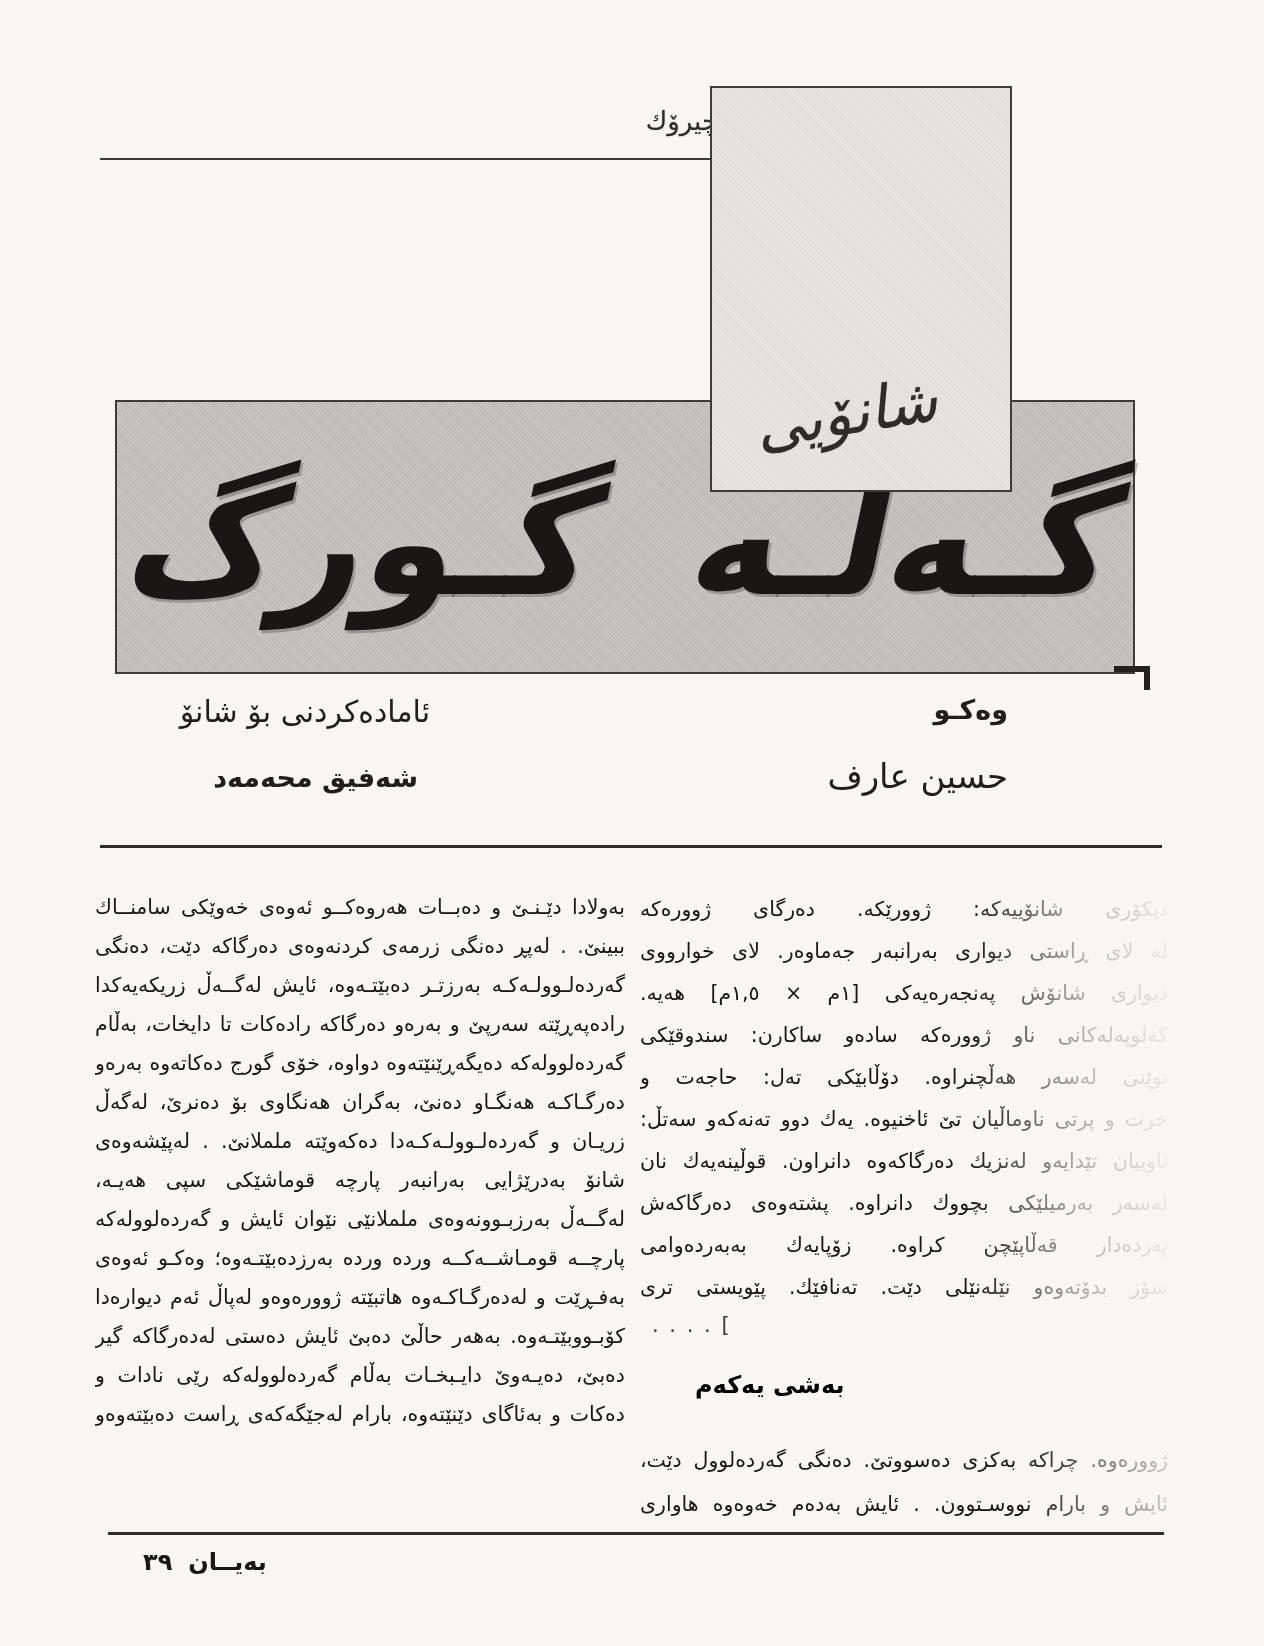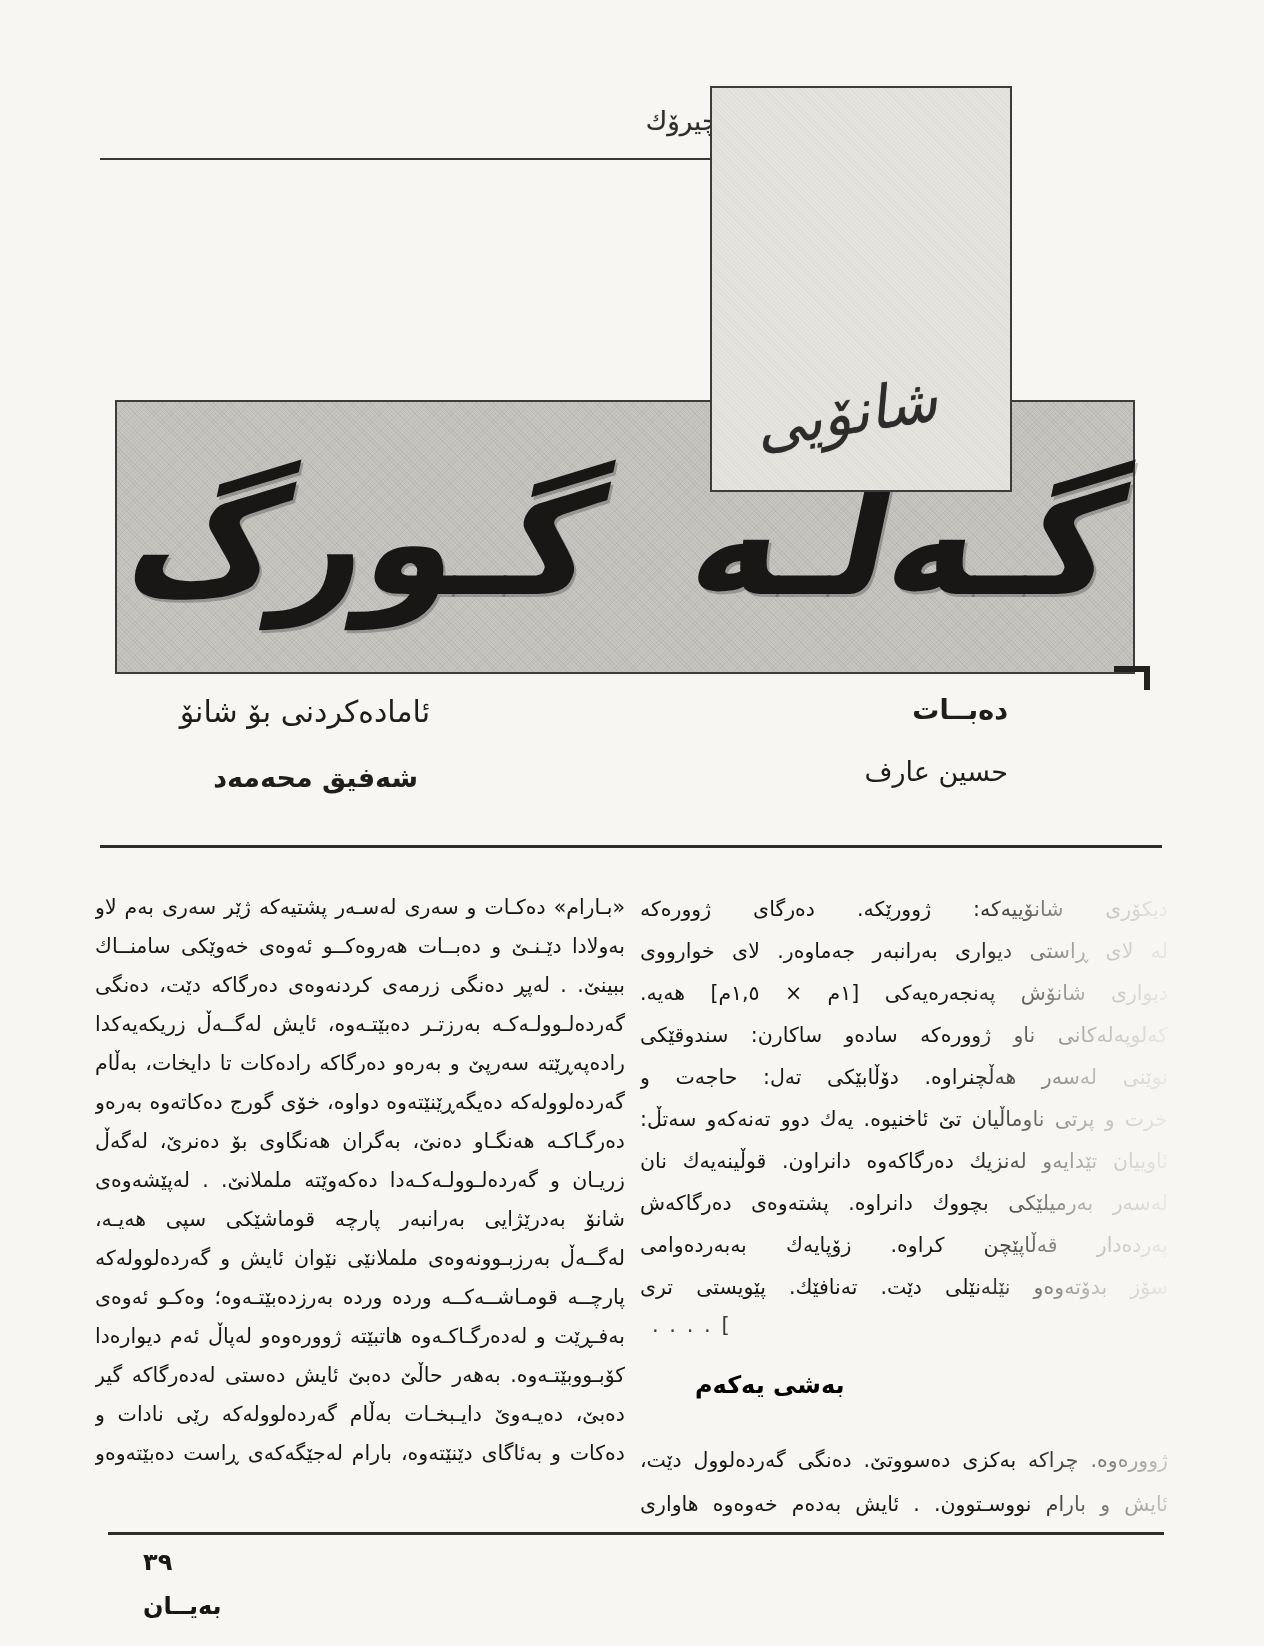--- a/index.html
+++ b/index.html
@@ -56,21 +56,21 @@
     text-align:center;direction:rtl;
     font-size:60px;font-style:italic;font-weight:500;
     color:#2d2c2a;transform:rotate(-9deg);
     text-shadow:0 0 1px rgba(40,40,40,.6);
   }
   .corner-foot-h{position:absolute;left:1114px;top:666px;width:36px;height:6px;background:#22211f;z-index:3;}
   .corner-foot-v{position:absolute;left:1144px;top:666px;width:6px;height:24px;background:#22211f;z-index:3;}
   
   .credit{position:absolute;direction:rtl;white-space:nowrap;}
   .credit-story-label{right:256px;top:694px;font-size:27px;font-weight:600;}
-  .credit-story-author{right:256px;top:756px;font-size:27px;font-weight:500;}
+  .credit-story-author{right:256px;top:756px;font-size:34px;font-weight:500;}
   .credit-adapt-label{right:834px;top:694px;font-size:30px;font-weight:500;}
   .credit-adapt-author{right:846px;top:762px;font-size:27px;font-weight:bold;}
   .mid-rule{left:100px;top:845px;width:1062px;height:3px;background:#2e2d2a;}
   
   .col{position:absolute;direction:rtl;}
   .col-left{left:95px;top:888px;width:530px;}
   .col-right{left:640px;top:888px;width:528px;}
   .jline{
     direction:rtl;text-align:justify;text-align-last:justify;
     font-size:20.5px;color:#181715;overflow:hidden;
@@ -100,21 +100,21 @@
     position:absolute;left:640px;top:1418px;width:530px;height:110px;z-index:4;
     background:linear-gradient(to right,
       rgba(247,246,242,0) 0%, rgba(247,246,242,0) 72%,
       rgba(247,246,242,.8) 100%);
     pointer-events:none;
   }
   
   .foot-rule{left:108px;top:1532px;width:1056px;height:3px;background:#2e2d2a;}
   .footer-text{
     position:absolute;left:143px;top:1548px;
-    display:flex;flex-direction:column;gap:16px;direction:ltr;
+    display:flex;flex-direction:row;gap:16px;direction:ltr;
     font-size:24px;font-weight:700;color:#181715;
   }
 </style>
 </head>
 <body>
 
 <div class="page">
 
   <div class="top-label">چيرۆك</div>
   <div class="rule top-rule"></div>
@@ -123,21 +123,21 @@
     <div class="band-title">گـەلـە گـورگ</div>
   </div>
 
   <div class="genre-box">
     <div class="genre-label">شانۆیی</div>
   </div>
 
   <div class="corner-foot-h"></div>
   <div class="corner-foot-v"></div>
 
-  <div class="credit credit-story-label">دەبــات</div>
+  <div class="credit credit-story-label">وەکـو</div>
   <div class="credit credit-story-author">حسین عارف</div>
   <div class="credit credit-adapt-label">ئامادەکردنی بۆ شانۆ</div>
   <div class="credit credit-adapt-author">شەفیق محەمەد</div>
 
   <div class="rule mid-rule"></div>
 
   <div class="col col-right">
     <div class="jline">دیکۆری شانۆییەکە: ژوورێکە. دەرگای ژوورەکە</div>
     <div class="jline">لە لای ڕاستی دیواری بەرانبەر جەماوەر. لای خوارووی</div>
     <div class="jline">دیواری شانۆش پەنجەرەیەکی [١م × ١,٥م] هەیە.</div>
@@ -150,21 +150,20 @@
     <div class="jline">سۆز بدۆتەوەو نێلەنێلی دێت. تەنافێك. پێویستی تری</div>
     <div class="bracket-line">. . . .  [</div>
     <div class="section-heading">بەشی یەکەم</div>
     <div class="after-lines">
       <div class="jline">ژوورەوە. چراکە بەکزی دەسووتێ. دەنگی گەردەلوول دێت،</div>
       <div class="jline">ئایش و بارام نووسـتوون. . ئایش بەدەم خەوەوە هاواری</div>
     </div>
   </div>
 
   <div class="col col-left">
-    <div class="jline">«بـارام» دەکـات و سەری لەسـەر پشتیەکە ژێر سەری بەم لاو</div>
     <div class="jline">بەولادا دێـنـێ و دەبــات هەروەکــو ئەوەی خەوێکی سامنــاك</div>
     <div class="jline">ببینێ. . لەپڕ دەنگی زرمەی کردنەوەی دەرگاکە دێت، دەنگی</div>
     <div class="jline">گەردەلـوولـەکـە بەرزتـر دەبێتـەوە، ئایش لەگــەڵ زریکەیەکدا</div>
     <div class="jline">رادەپەڕێتە سەرپێ و بەرەو دەرگاکە رادەکات تا دایخات، بەڵام</div>
     <div class="jline">گەردەلوولەکە دەیگەڕێنێتەوە دواوە، خۆی گورج دەکاتەوە بەرەو</div>
     <div class="jline">دەرگـاکـە هەنگـاو دەنێ، بەگران هەنگاوی بۆ دەنرێ، لەگەڵ</div>
     <div class="jline">زریـان و گەردەلـوولـەکـەدا دەکەوێتە ململانێ. . لەپێشەوەی</div>
     <div class="jline">شانۆ بەدرێژایی بەرانبەر پارچە قوماشێکی سپی هەیـە،</div>
     <div class="jline">لەگــەڵ بەرزبـوونەوەی ململانێی نێوان ئایش و گەردەلوولەکە</div>
     <div class="jline">پارچــە قومـاشــەکــە وردە وردە بەرزدەبێتـەوە؛ وەکـو ئەوەی</div>

